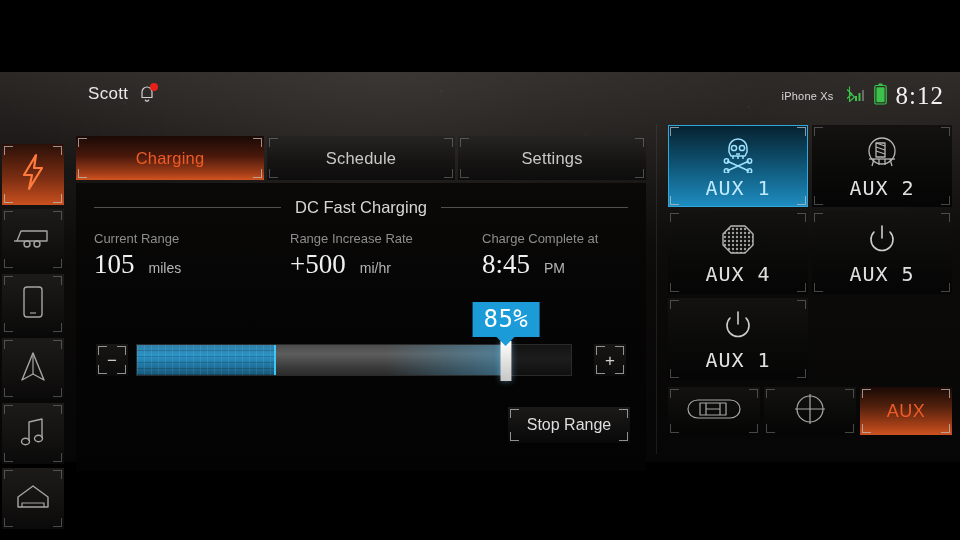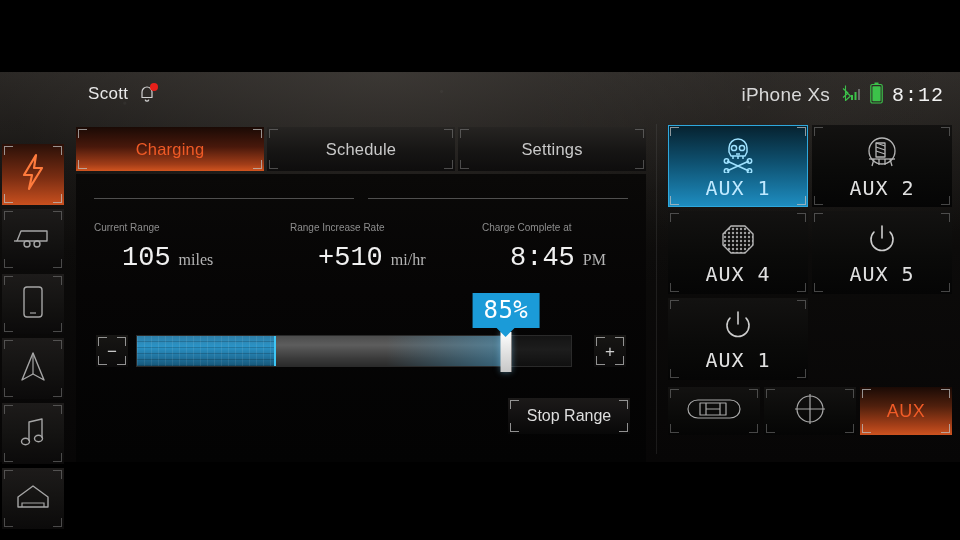--- a/index.html
+++ b/index.html
@@ -43,24 +43,24 @@
   #user-name { color: #e9e9e9; font-size: 17px; letter-spacing: 0.3px; }
   .bell-wrap { position: relative; width: 18px; height: 20px; }
   .badge-dot {
     position: absolute; right: -2px; top: -1px;
     width: 8px; height: 8px; border-radius: 50%; background: #e8201a;
   }
   #sys-area {
     position: absolute; right: 16px; top: 10px;
     display: flex; align-items: center; gap: 9px;
   }
-  #device-name { color: #d8d8d8; font-size: 19px; letter-spacing: 0.2px; text-align: right; }
+  #device-name { color: #d8d8d8; font-size: 11px; letter-spacing: 0.2px; text-align: right; }
   #clock {
-    color: #f2f2f2; font-size: 20px; letter-spacing: 1px;
-    font-family: Liberation Mono, monospace; font-weight: 300;
+    color: #f2f2f2; font-size: 25px; letter-spacing: 1px;
+    font-family: Liberation Serif, serif; font-weight: 300;
   }
 
   
   #rail {
     position: absolute; left: 2px; top: 72px; width: 64px; height: 385px;
     display: flex; flex-direction: column; gap: 4px; z-index: 6;
   }
   .rail-btn {
     position: relative; width: 62px; height: 62px;
     background: linear-gradient(180deg, #1d1b1a 0%, #141312 50%, #0b0a0a 100%);
@@ -71,21 +71,21 @@
   }
   .corner { position: absolute; width: 9px; height: 9px; pointer-events: none; }
   .corner.tl { left: 2px; top: 2px; border-left: 1.5px solid rgba(190,190,190,.75); border-top: 1.5px solid rgba(190,190,190,.75); }
   .corner.tr { right: 2px; top: 2px; border-right: 1.5px solid rgba(190,190,190,.75); border-top: 1.5px solid rgba(190,190,190,.75); }
   .corner.bl { left: 2px; bottom: 2px; border-left: 1.5px solid rgba(190,190,190,.75); border-bottom: 1.5px solid rgba(190,190,190,.75); }
   .corner.br { right: 2px; bottom: 2px; border-right: 1.5px solid rgba(190,190,190,.75); border-bottom: 1.5px solid rgba(190,190,190,.75); }
   .corner.dim { border-color: rgba(150,150,150,.45); }
 
   
   #main-panel {
-    position: absolute; left: 72px; top: 55px; width: 578px; height: 335px;
+    position: absolute; left: 72px; top: 64px; width: 578px; height: 335px;
     z-index: 4;
   }
   #tabs { position: absolute; left: 4px; top: 0; width: 570px; height: 44px; display: flex; gap: 3px; }
   .tab {
     position: relative; flex: 1; height: 44px;
     display: flex; align-items: center; justify-content: center;
     background: linear-gradient(180deg, #262422 0%, #161514 55%, #0e0d0d 100%);
     color: #c9c9c9; font-size: 16.5px; letter-spacing: .2px;
   }
   .tab.active {
@@ -101,27 +101,27 @@
     display: flex; align-items: center; gap: 14px;
   }
   .rule { flex: 1; height: 1px; background: rgba(150,150,150,.5); }
   #section-title { color: #d7d7d7; font-size: 16.5px; white-space: nowrap; }
 
   #stats { position: absolute; left: 18px; top: 48px; width: 540px; display: flex; }
   .stat { text-align: left; }
   .stat.s1 { width: 196px; }
   .stat.s2 { width: 192px; }
   .stat.s3 { width: 152px; }
-  .stat-label { color: #8d8d8d; font-size: 10px; margin-bottom: 10px; }
+  .stat-label { color: #8d8d8d; font-size: 13px; margin-bottom: 3px; }
   .stat-value {
     color: #f0f0f0; font-size: 27px; font-weight: 300;
-    font-family: Liberation Mono, monospace; letter-spacing: 0px;
-    display: inline-block; vertical-align: baseline; margin-left: 28px;
-  }
-  .stat-unit { color: #b4b4b4; font-size: 16px; margin-left: 8px; font-family: Liberation Serif, serif; }
+    font-family: Liberation Serif, serif; letter-spacing: 0px;
+    display: inline-block; vertical-align: baseline;
+  }
+  .stat-unit { color: #b4b4b4; font-size: 14px; margin-left: 14px; font-family: Liberation Sans, sans-serif; }
 
   
   #slider-row { position: absolute; left: 20px; top: 155px; width: 530px; height: 44px; }
   .step-btn {
     position: absolute; top: 6px; width: 32px; height: 32px;
     background: linear-gradient(180deg, #171614 0%, #0c0b0b 100%);
   }
   .step-btn.minus { left: 0; }
   .step-btn.plus { right: 0; }
   .step-glyph { position: absolute; left: 50%; top: 50%; transform: translate(-50%,-50%); color: #cfcfcf; font-size: 17px; line-height: 1; }
@@ -350,31 +350,32 @@
           <span class="corner bl dim"></span>
           <span class="corner br dim"></span>
         <span>Settings</span>
       </div>
     </div>
 
     <div id="panel-body">
 
       <div id="section-head">
         <span class="rule"></span>
+        <span id="section-title">DC Fast Charging</span>
         <span class="rule"></span>
       </div>
 
       <div id="stats">
         <div class="stat s1">
           <div class="stat-label">Current Range</div>
           <div><span class="stat-value">105</span><span class="stat-unit">miles</span></div>
         </div>
         <div class="stat s2">
           <div class="stat-label">Range Increase Rate</div>
-          <div><span class="stat-value">+510</span><span class="stat-unit">mi/hr</span></div>
+          <div><span class="stat-value">+500</span><span class="stat-unit">mi/hr</span></div>
         </div>
         <div class="stat s3">
           <div class="stat-label">Charge Complete at</div>
           <div><span class="stat-value">8:45</span><span class="stat-unit">PM</span></div>
         </div>
       </div>
 
       <div id="slider-row">
         <div class="step-btn minus">
           <span class="corner tl"></span>

